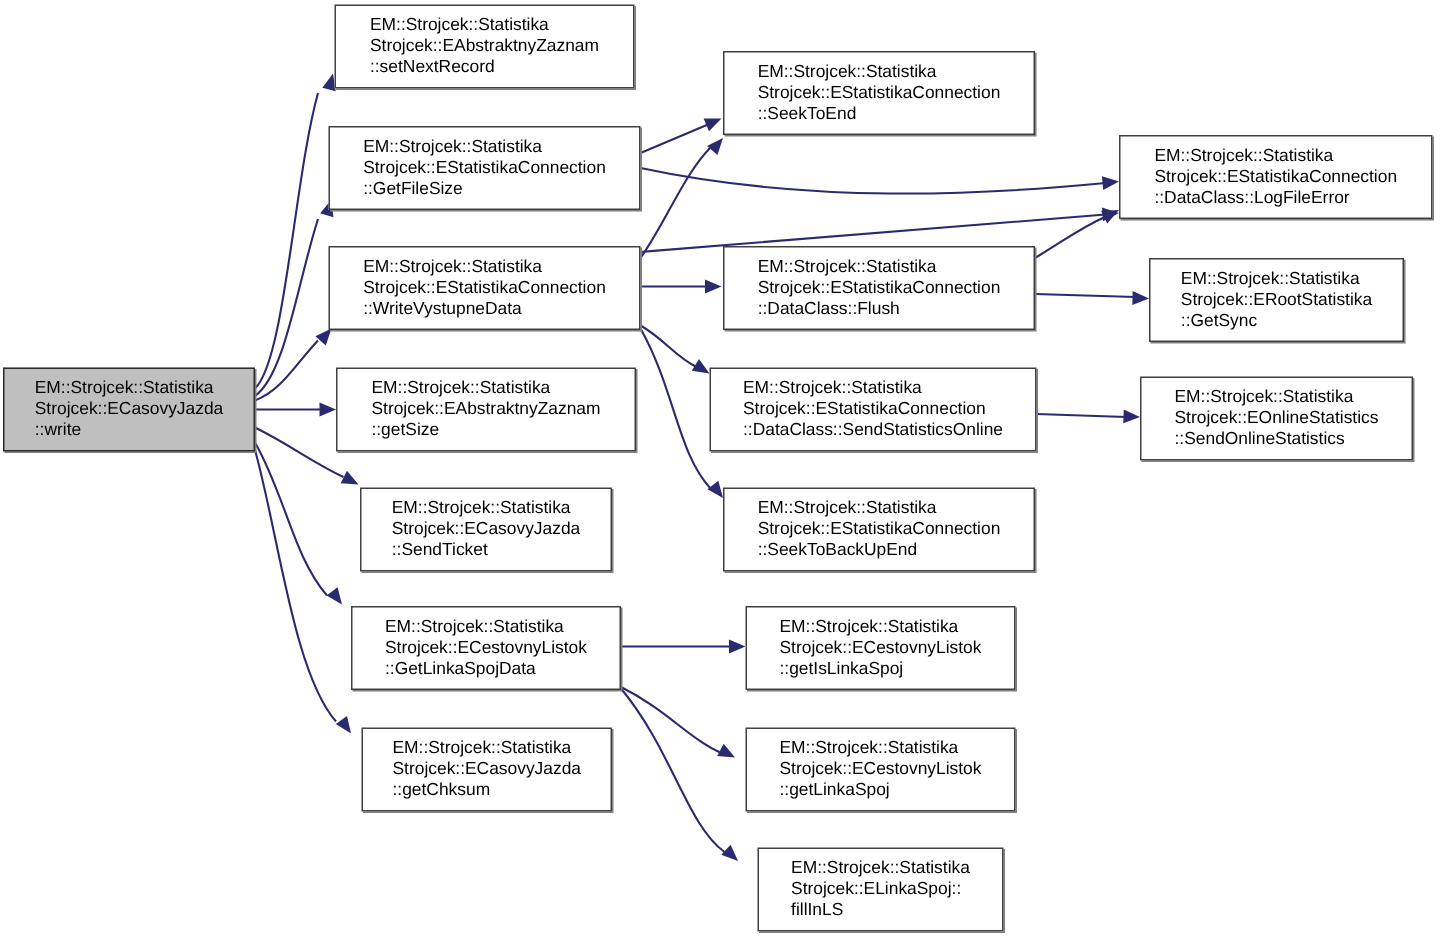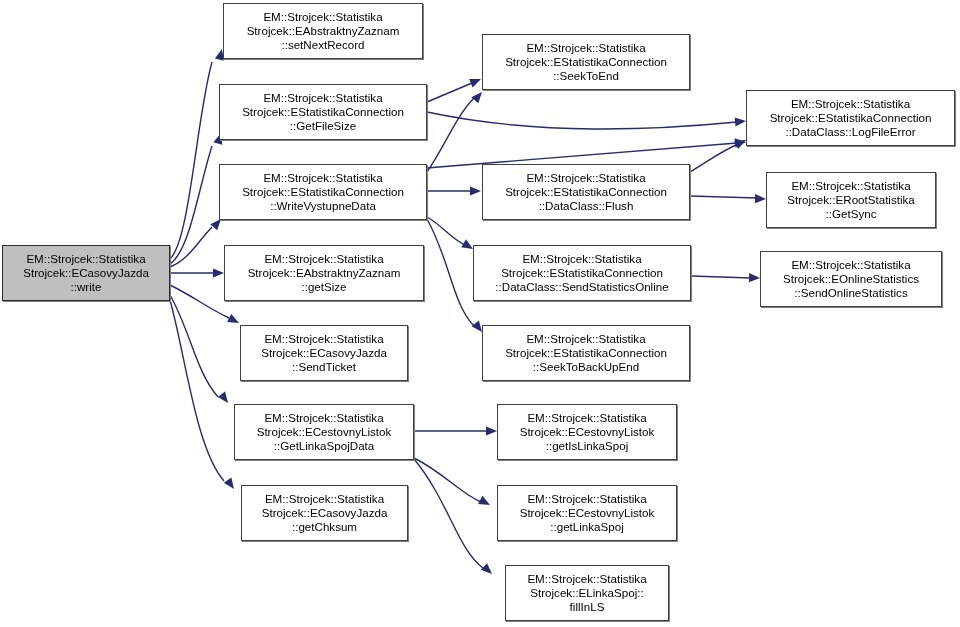--- a/index.html
+++ b/index.html
@@ -28,21 +28,21 @@
   }
   .gnode {
     position: absolute;
     box-sizing: border-box;
     background: #ffffff;
     border: 1px solid #404040;
     box-shadow: 1px 1px 0 0 #808080;
     display: flex;
     align-items: center;
     justify-content: center;
-    text-align: center;
+    text-align: left;
     overflow: hidden;
   }
   .gnode.root {
     background: #bfbfbf;
     border: 1px solid #2b2b2b;
   }
   .gnode .nlabel {
     font-family: "Liberation Sans", sans-serif;
     font-size: 11.6px;
     line-height: 14.2px;

